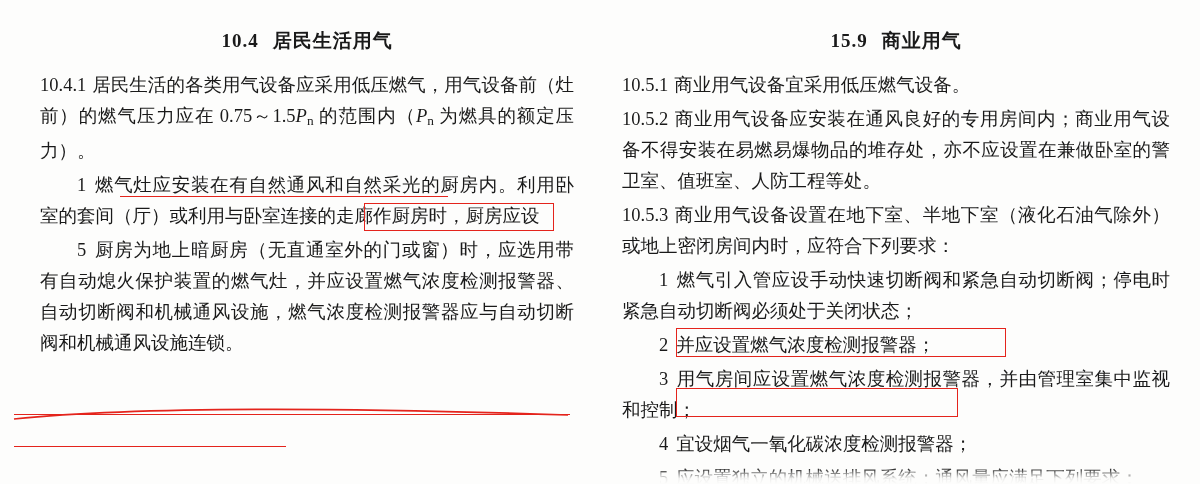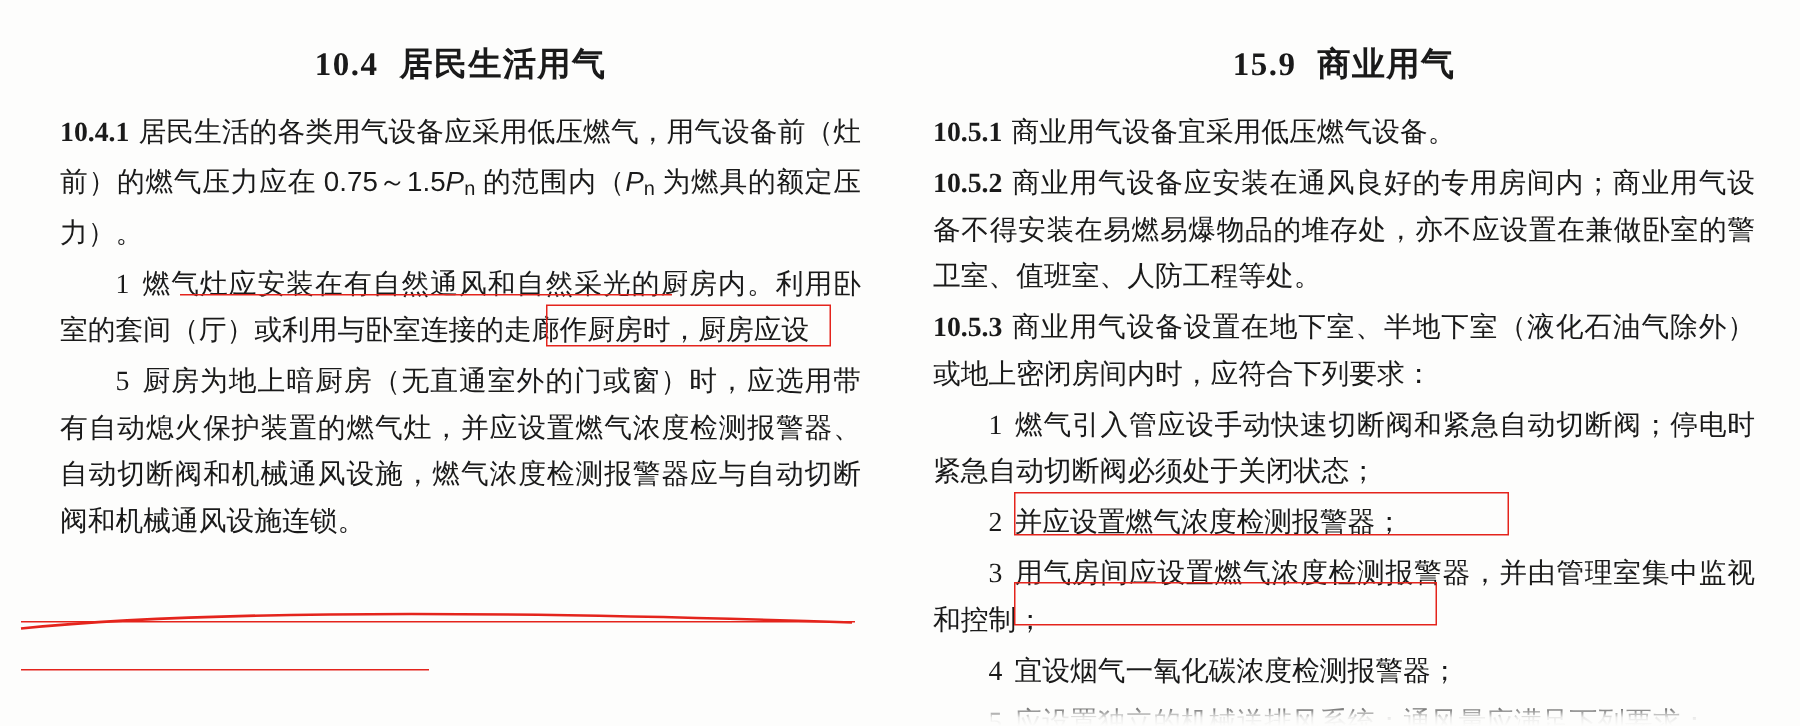--- a/index.html
+++ b/index.html
@@ -32,49 +32,49 @@
     padding: 18px 26px 0 40px;
   }
   .col-right {
     left: 600px;
     width: 600px;
     padding: 18px 30px 0 22px;
   }
   .section-head {
     text-align: center;
     font-weight: bold;
-    font-size: 22px;
+    font-size: 19px;
     letter-spacing: 1px;
     margin: 10px 0 16px 0;
   }
   .section-head .num {
     margin-right: 14px;
   }
   p.para {
     margin: 0 0 3px 0;
     font-size: 18.5px;
     line-height: 31px;
     text-align: justify;
     text-justify: inter-ideograph;
   }
   .label {
-    font-weight: bold;
+    font-weight: normal;
     margin-right: 6px;
   }
   .bold-line {
     font-weight: bold;
   }
   .indent1 {
     text-indent: 2em;
   }
   .itemnum {
     margin-right: 8px;
   }
   .formula {
-    font-family: Liberation Sans, sans-serif;
+    font-family: Liberation Serif, serif;
   }
   .sub {
     font-size: 0.72em;
     vertical-align: -0.25em;
   }
   
   .redbox {
     position: absolute;
     border: 1.7px solid #e4241c;
     box-sizing: border-box;

